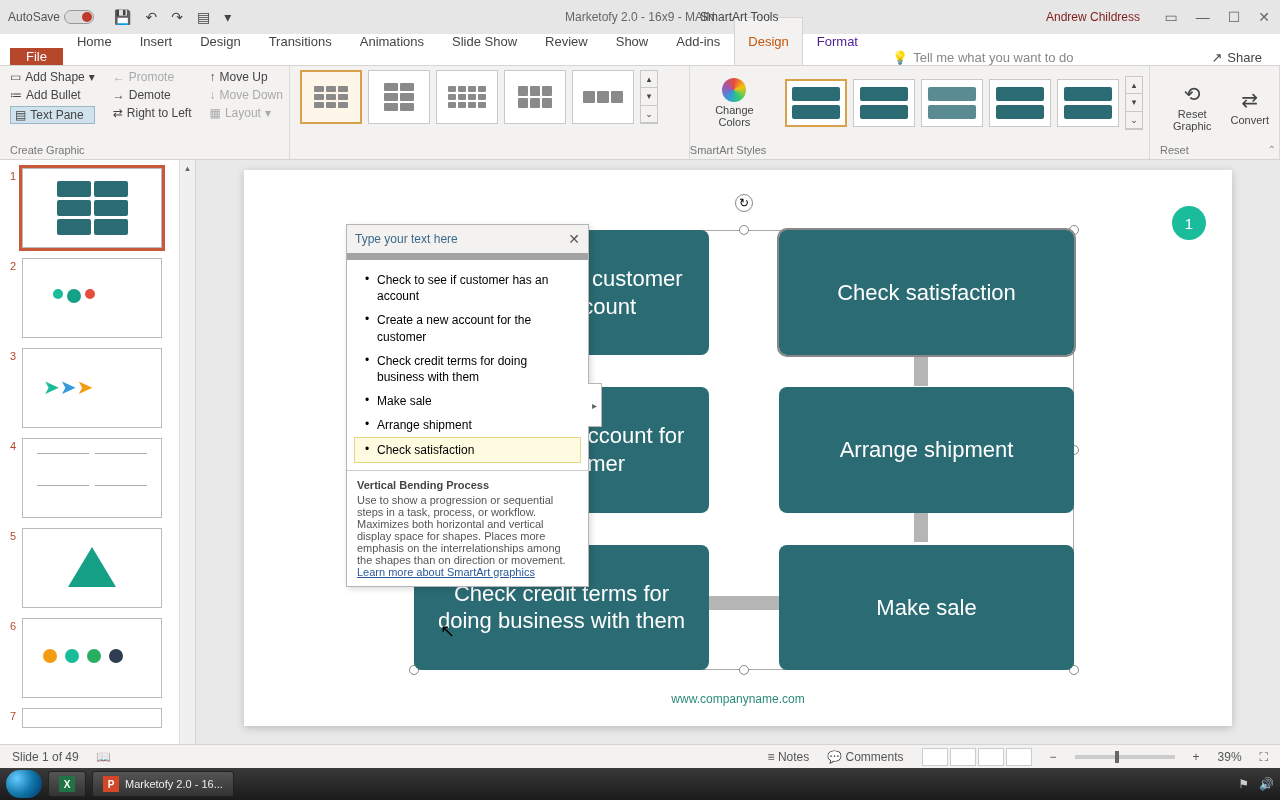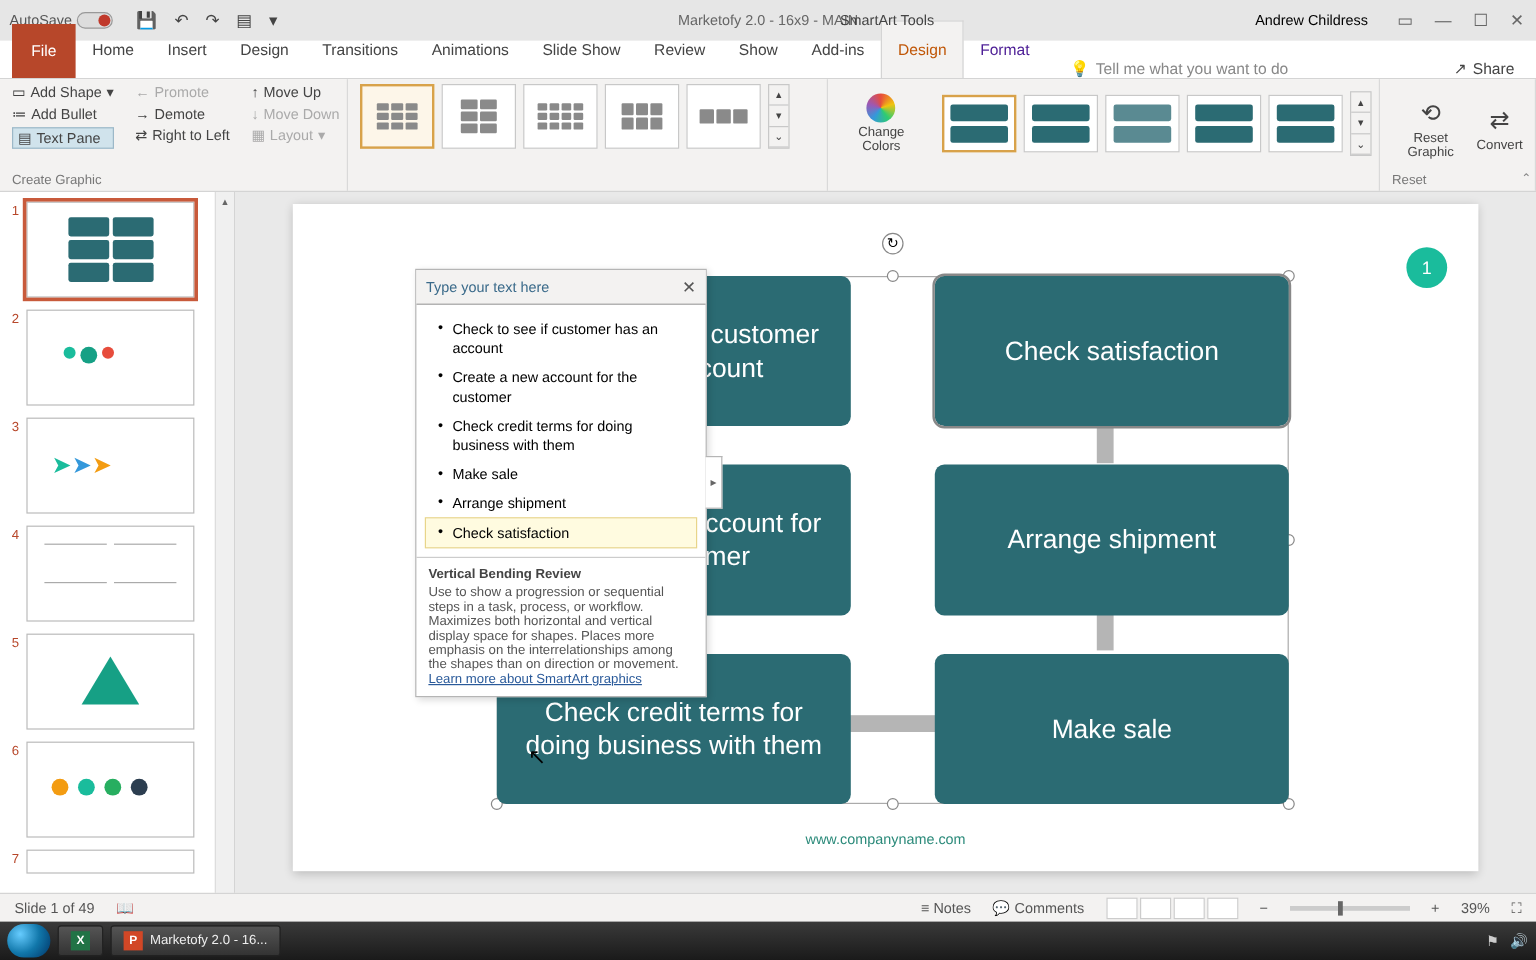--- a/index.html
+++ b/index.html
@@ -7,29 +7,29 @@
 
 
 .titlebar { height: 34px; background: #e6e6e6; display: flex; align-items: center; font-size: 12px; color: #555; }
 .titlebar .autosave { margin-left: 8px; display:flex; align-items:center; gap:4px;}
 .titlebar .autosave-toggle{width:30px;height:14px;border:1px solid #999;border-radius:8px;position:relative;background:#ddd;}
 .titlebar .autosave-toggle::after{content:"";position:absolute;right:1px;top:1px;width:10px;height:10px;border-radius:50%;background:#c0392b;}
 .titlebar .qat { margin-left: 20px; display: flex; gap: 14px; color:#444;}
 .titlebar .qat span{font-size:14px;}
 .titlebar .doc-title { position:absolute; left:50%; transform:translateX(-50%); color: #666; }
 .titlebar .smartart-tools { position:absolute; left:700px; color:#444; }
-.titlebar .user { position:absolute; right:140px; color:#000000;}
+.titlebar .user { position:absolute; right:140px; color:#7f1d1d;}
 .titlebar .winbtns { position:absolute; right:10px; display:flex; gap:18px; color:#666; font-size:14px;}
 
 
 .ribbon-tabs { height: 32px; background: #fff; display: flex; align-items: flex-end; padding-left: 10px; font-size: 13px; color:#444; border-bottom:1px solid #d4d4d4;}
 .ribbon-tabs .tab { padding: 16px 13px; cursor: pointer; border:1px solid transparent; border-bottom:none;}
 .ribbon-tabs .tab.context { color: #4c1d95; }
 .ribbon-tabs .tab.active { border-color:#d4d4d4; background:#f3f2f1; color:#c05708;}
-.ribbon-tabs .file-tab{background:#b7472a;color:#fff;padding:15px 16px;}
+.ribbon-tabs .file-tab{background:#b7472a;color:#fff;padding:1px 16px;}
 .ribbon-tabs .tell-me{color:#888;display:flex;align-items:center;gap:5px;margin-left:20px;}
 .ribbon-tabs .share{margin-left:auto;margin-right:18px;display:flex;align-items:center;gap:5px;}
 
 
 .ribbon { height: 94px; background: #f3f2f1; border-bottom: 1px solid #d4d4d4; display:flex; font-size:12px; color:#444; position:relative;}
 .ribbon .group{border-right:1px solid #d9d9d9;padding:4px 10px 0;display:flex;flex-direction:column;justify-content:space-between;height:100%;}
 .ribbon .group-label{text-align:left;color:#777;font-size:11px;padding-bottom:3px;}
 .ribbon .create-graphic-btns{display:flex;gap:18px;}
 .ribbon .col{display:flex;flex-direction:column;gap:4px;}
 .ribbon .btn-s{display:flex;align-items:center;gap:4px;white-space:nowrap;cursor:pointer;}
@@ -77,21 +77,21 @@
 
 .conn{position:absolute;background:#b5b5b5;}
 
 .slide-badge{position:absolute;right:26px;top:36px;width:34px;height:34px;border-radius:50%;background:#1abc9c;color:#fff;display:flex;align-items:center;justify-content:center;font-size:15px;}
 .slide-footer{position:absolute;bottom:20px;left:0;right:0;text-align:center;font-size:12px;}
 .slide-footer .url{color:#2b8a7a;}
 .slide-footer .copy{color:#888;font-size:11px;}
 
 
 .text-pane{position:absolute;left:150px;top:64px;width:243px;background:#fff;border:1px solid #b5b5b5;box-shadow:2px 2px 6px rgba(0,0,0,.15);z-index:20;font-size:12px;}
-.tp-header{background:#f3f2f1;padding:6px 8px;display:flex;justify-content:space-between;align-items:center;color:#3a6a8a;font-size:12px;border-bottom:1px solid #a3a3a3;}
+.tp-header{background:#f3f2f1;padding:6px 8px;display:flex;justify-content:space-between;align-items:center;color:#3a6a8a;font-size:12px;border-bottom:7px solid #a3a3a3;}
 .tp-header .close{color:#555;cursor:pointer;font-size:14px;}
 .tp-body{padding:8px;}
 .tp-list{list-style:none;}
 .tp-list li{padding:4px 6px 4px 22px;position:relative;line-height:1.35;cursor:text;}
 .tp-list li::before{content:"•";position:absolute;left:10px;top:3px;}
 .tp-list li.sel{background:#fffbe0;outline:1px solid #e8d58a;}
 .tp-desc{border-top:1px solid #ccc;padding:8px 10px;font-size:11px;color:#555;}
 .tp-desc .title{font-weight:bold;color:#444;margin-bottom:3px;}
 .tp-desc a{color:#2a5a9a;text-decoration:underline;}
 .tp-expand{position:absolute;right:-14px;top:50%;transform:translateY(-50%);width:14px;height:44px;background:#fff;border:1px solid #b5b5b5;border-left:none;display:flex;align-items:center;justify-content:center;font-size:10px;color:#666;cursor:pointer;}
@@ -280,20 +280,21 @@
             <div class="sb"></div>
             <div class="sb"></div>
           </div>
         <div class="gallery-scroll">
             <div>▴</div>
             <div>▾</div>
             <div>⌄</div>
           </div>
       </div>
     </div>
+    <div class="group-label">SmartArt Styles</div>
   </div>
 
   <div class="group reset-group" style="width:130px;">
     <div style="display:flex;gap:6px;justify-content:center;height:74px;align-items:center;">
       <div class="col">
         <span style="font-size:20px;">⟲</span>
         <span style="font-size:11px;">Reset Graphic</span>
       </div>
       <div class="col">
         <span style="font-size:20px;">⇄</span>
@@ -425,21 +426,21 @@
         <ul class="tp-list">
           <li>Check to see if customer has an account</li>
           <li>Create a new account for the customer</li>
           <li>Check credit terms for doing business with them</li>
           <li>Make sale</li>
           <li>Arrange shipment</li>
           <li class="sel">Check satisfaction</li>
         </ul>
       </div>
       <div class="tp-desc">
-        <div class="title">Vertical Bending Review</div>
+        <div class="title">Vertical Bending Process</div>
         <div>Use to show a progression or sequential steps in a task, process, or workflow. Maximizes both horizontal and vertical display space for shapes. Places more emphasis on the interrelationships among the shapes than on direction or movement.</div>
         <a href="#">Learn more about SmartArt graphics</a>
       </div>
       <div class="tp-expand">▸</div>
     </div>
 
     <div class="cursor">↖</div>
   </div>
 </div>
 

